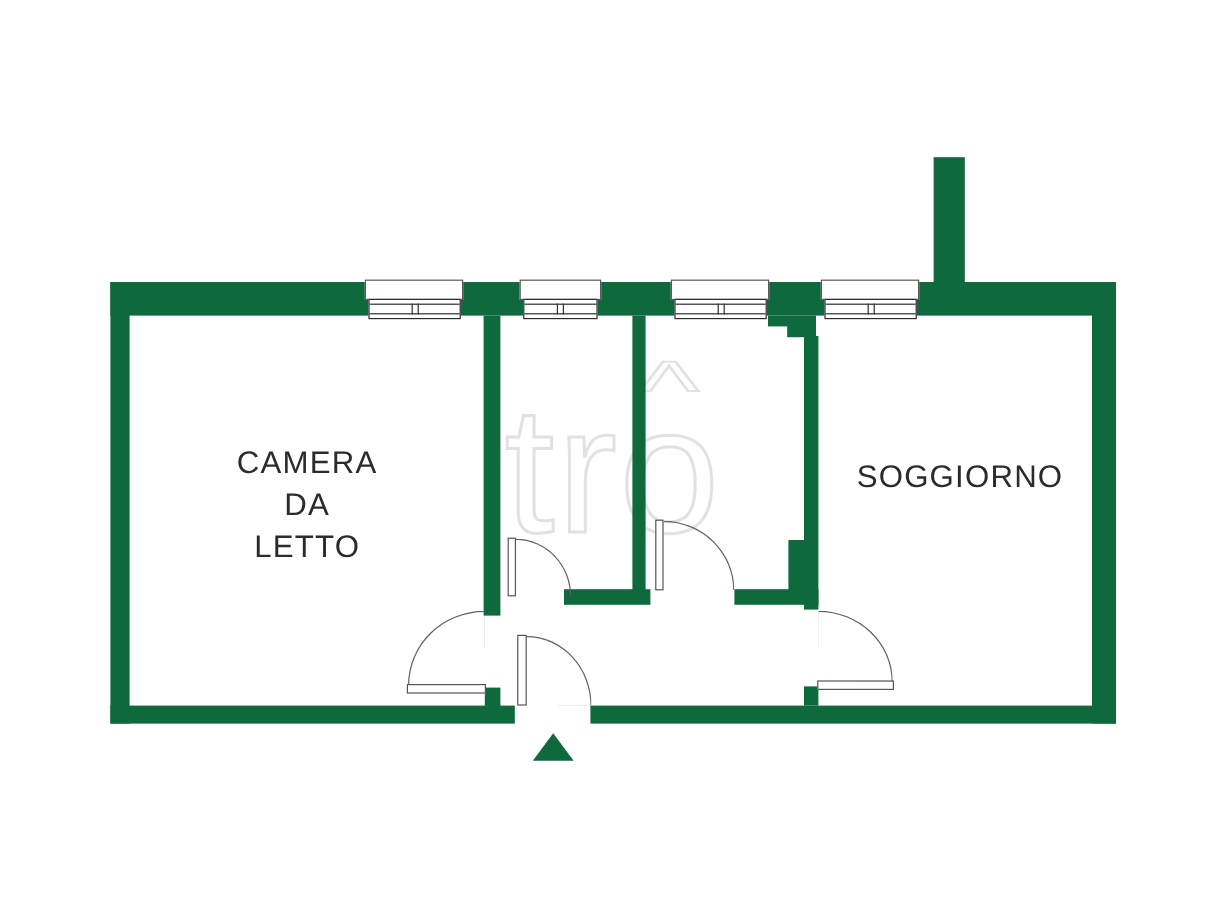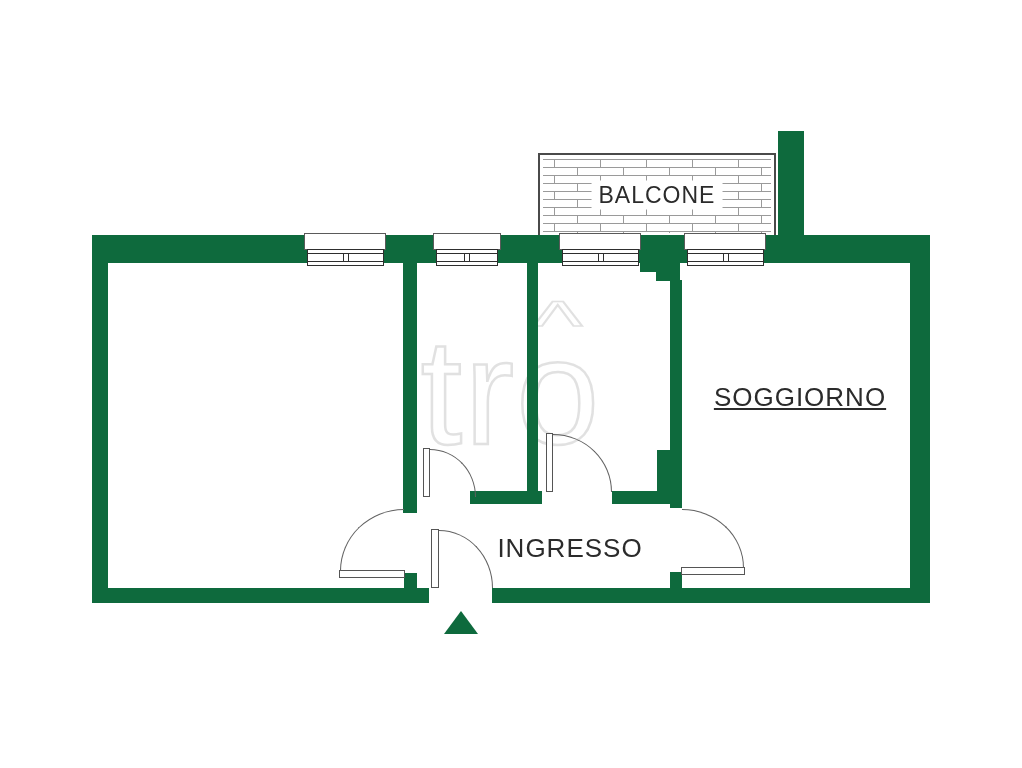--- a/index.html
+++ b/index.html
@@ -34,50 +34,38 @@
   .arrow{position:absolute;left:444px;top:611px;width:0;height:0;z-index:2;
          border-left:17px solid transparent;border-right:17px solid transparent;
          border-bottom:23px solid #0e6a3d;}
 
   
   .room-label{position:absolute;font-size:26px;letter-spacing:1px;color:#2b2b2b;
               text-align:center;white-space:pre-line;z-index:4;line-height:35px;}
   .lbl-camera{left:156px;top:368px;width:200px;}
   .lbl-bagno{left:406px;top:379px;width:120px;}
   .lbl-cucina{left:544px;top:379px;width:120px;}
-  .lbl-soggiorno{left:700px;top:380px;width:200px;text-decoration:underline;}
+  .lbl-soggiorno{left:700px;top:380px;width:200px;}
   .lbl-ingresso{left:470px;top:531px;width:200px;}
 
   
   .watermark{position:absolute;left:50%;top:392px;transform:translate(-50%,-50%);
              font-size:150px;letter-spacing:2px;white-space:nowrap;z-index:1;
              color:rgba(255,255,255,0.55);-webkit-text-stroke:2.5px rgba(188,188,188,0.45);}
   .wm-o{position:relative;display:inline-block;}
   .wm-roof{position:absolute;left:50%;top:-40px;transform:translateX(-50%) scaleY(0.65);
            font-size:105px;}
 </style>
 </head>
 <body>
 
 <div id="plan">
 
   <div class="watermark"><span>tr</span><span class="wm-o"><span>o</span><span class="wm-roof">^</span></span></div>
 
-  <div class="balcony">
-    <svg xmlns="http://www.w3.org/2000/svg">
-      <defs>
-        <pattern id="brick" width="46" height="16" patternUnits="userSpaceOnUse">
-          <rect width="46" height="16" fill="#ffffff"></rect>
-          <path d="M0 0.5 H46 M0 8.5 H46 M11.5 0 V8 M34.5 8 V16" stroke="#9a9a9a" stroke-width="1" fill="none"></path>
-        </pattern>
-      </defs>
-      <rect width="100%" height="100%" fill="url(#brick)"></rect>
-    </svg>
-    <span class="balcony-label">BALCONE</span>
-  </div>
 
   <div class="wall" style="left:778px;top:131px;width:26px;height:104px;"></div>
 
   <div class="wall" style="left:92px;top:235px;width:838px;height:28px;"></div>
   <div class="wall" style="left:92px;top:235px;width:16px;height:368px;"></div>
   <div class="wall" style="left:910px;top:235px;width:20px;height:368px;"></div>
   <div class="wall" style="left:92px;top:588px;width:337px;height:15px;"></div>
   <div class="wall" style="left:492px;top:588px;width:438px;height:15px;"></div>
 
   <div class="wall" style="left:403px;top:263px;width:14px;height:250px;"></div>
@@ -130,16 +118,18 @@
   <div class="arc tl" style="left:340px;top:509px;width:64px;height:62px;"></div>
 
   <div class="leaf" style="left:681px;top:567px;width:64px;height:8px;"></div>
   <div class="arc tr" style="left:682px;top:509px;width:62px;height:59px;"></div>
 
   <div class="leaf" style="left:431px;top:529px;width:8px;height:59px;"></div>
   <div class="arc tr" style="left:439px;top:530px;width:54px;height:58px;"></div>
 
   <div class="arrow"></div>
 
+  <div class="room-label lbl-camera">CAMERA
+DA
+LETTO</div>
   <div class="room-label lbl-soggiorno">SOGGIORNO</div>
-  <div class="room-label lbl-ingresso">INGRESSO</div>
 
 </div>
 
 </body></html>

